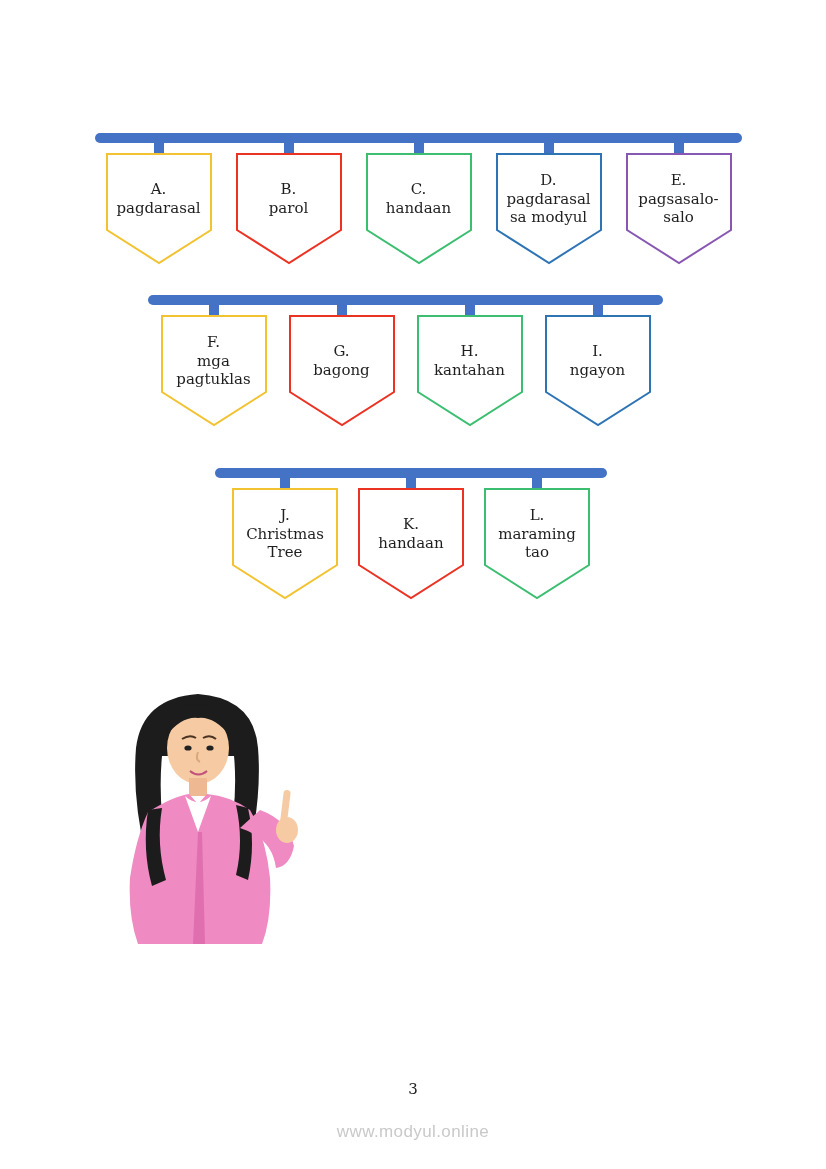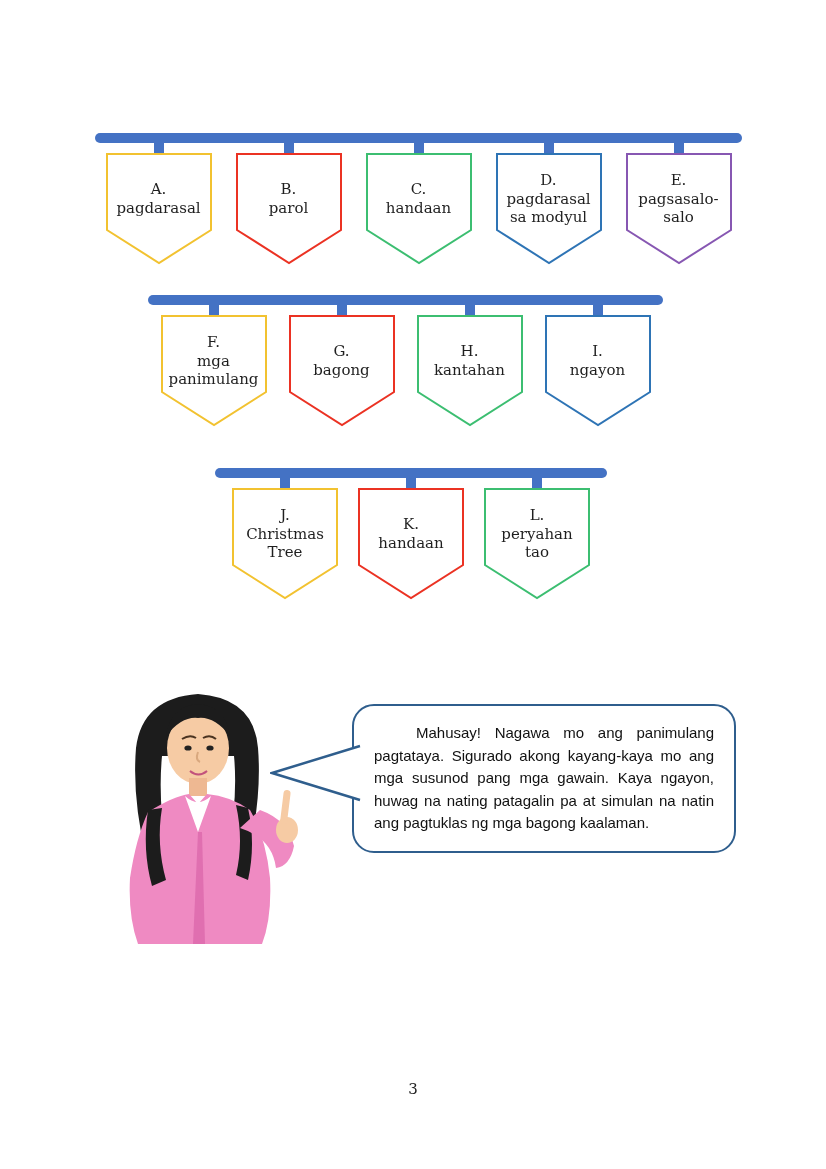--- a/index.html
+++ b/index.html
@@ -113,21 +113,21 @@
     <div class="strip">
 
       <div class="pennant-group">
         <div class="stem" style="background: rgb(68, 114, 196);"></div>
         <div class="pennant">
           <svg class="pennant-shape" viewBox="0 0 106 112" preserveAspectRatio="none">
             <polygon points="1,1 105,1 105,77 53,110 1,77" fill="#ffffff" stroke-width="2" stroke="#F2C230"></polygon>
           </svg>
           <div class="pennant-text">
             <div>F.</div>
-            <div>mga panimulang</div>
+            <div>mga pagtuklas</div>
           </div>
         </div>
       </div>
 
       <div class="pennant-group">
         <div class="stem" style="background: rgb(68, 114, 196);"></div>
         <div class="pennant">
           <svg class="pennant-shape" viewBox="0 0 106 112" preserveAspectRatio="none">
             <polygon points="1,1 105,1 105,77 53,110 1,77" fill="#ffffff" stroke-width="2" stroke="#EB3223"></polygon>
           </svg>
@@ -198,21 +198,21 @@
       </div>
 
       <div class="pennant-group">
         <div class="stem" style="background: rgb(68, 114, 196);"></div>
         <div class="pennant">
           <svg class="pennant-shape" viewBox="0 0 106 112" preserveAspectRatio="none">
             <polygon points="1,1 105,1 105,77 53,110 1,77" fill="#ffffff" stroke-width="2" stroke="#3CBE71"></polygon>
           </svg>
           <div class="pennant-text">
             <div>L.</div>
-            <div>peryahan tao</div>
+            <div>maraming tao</div>
           </div>
         </div>
       </div>
 
     </div>
   </div>
 
   <svg class="character" viewBox="0 0 220 270">
 
     <path d="M58 178 Q44 120 48 70 Q54 20 110 16 Q166 20 170 70 Q174 120 160 178 L140 170 Q150 120 146 78 L74 78 Q70 120 78 170 Z" fill="#1c1c1c"></path>
@@ -241,22 +241,17 @@
 
     <path d="M60 132 Q54 172 64 208 L78 202 Q68 166 74 130 Z" fill="#1c1c1c"></path>
     <path d="M160 130 Q168 166 160 202 L148 197 Q156 163 148 127 Z" fill="#1c1c1c"></path>
 
     <path d="M152 150 Q184 160 188 190 Q202 188 206 168 Q200 142 172 132 Z" fill="#ef8ac2"></path>
 
     <ellipse cx="199" cy="152" rx="11" ry="13" fill="#f6cba4"></ellipse>
     <rect x="194" y="112" width="7" height="34" rx="3.5" fill="#f6cba4" transform="rotate(7 198 128)"></rect>
   </svg>
 
-  <div class="speech-bubble" style="border-color: rgb(47, 94, 141);">
-    <svg class="bubble-tail" viewBox="0 0 92 58">
-      <path d="M90 2 L2 29 L90 56" fill="#ffffff" stroke-width="2.5" stroke="#2F5E8D"></path>
-    </svg>
-    <p class="bubble-text">Mahusay! Nagawa mo ang panimulang pagtataya. Sigurado akong kayang-kaya mo ang mga susunod pang mga gawain. Kaya ngayon, huwag na nating patagalin pa at simulan na natin ang pagtuklas ng mga bagong kaalaman.</p>
-  </div>
 
   <div class="page-number">3</div>
+  <div class="watermark">www.modyul.online</div>
 
 </div>
 
 </body></html>

